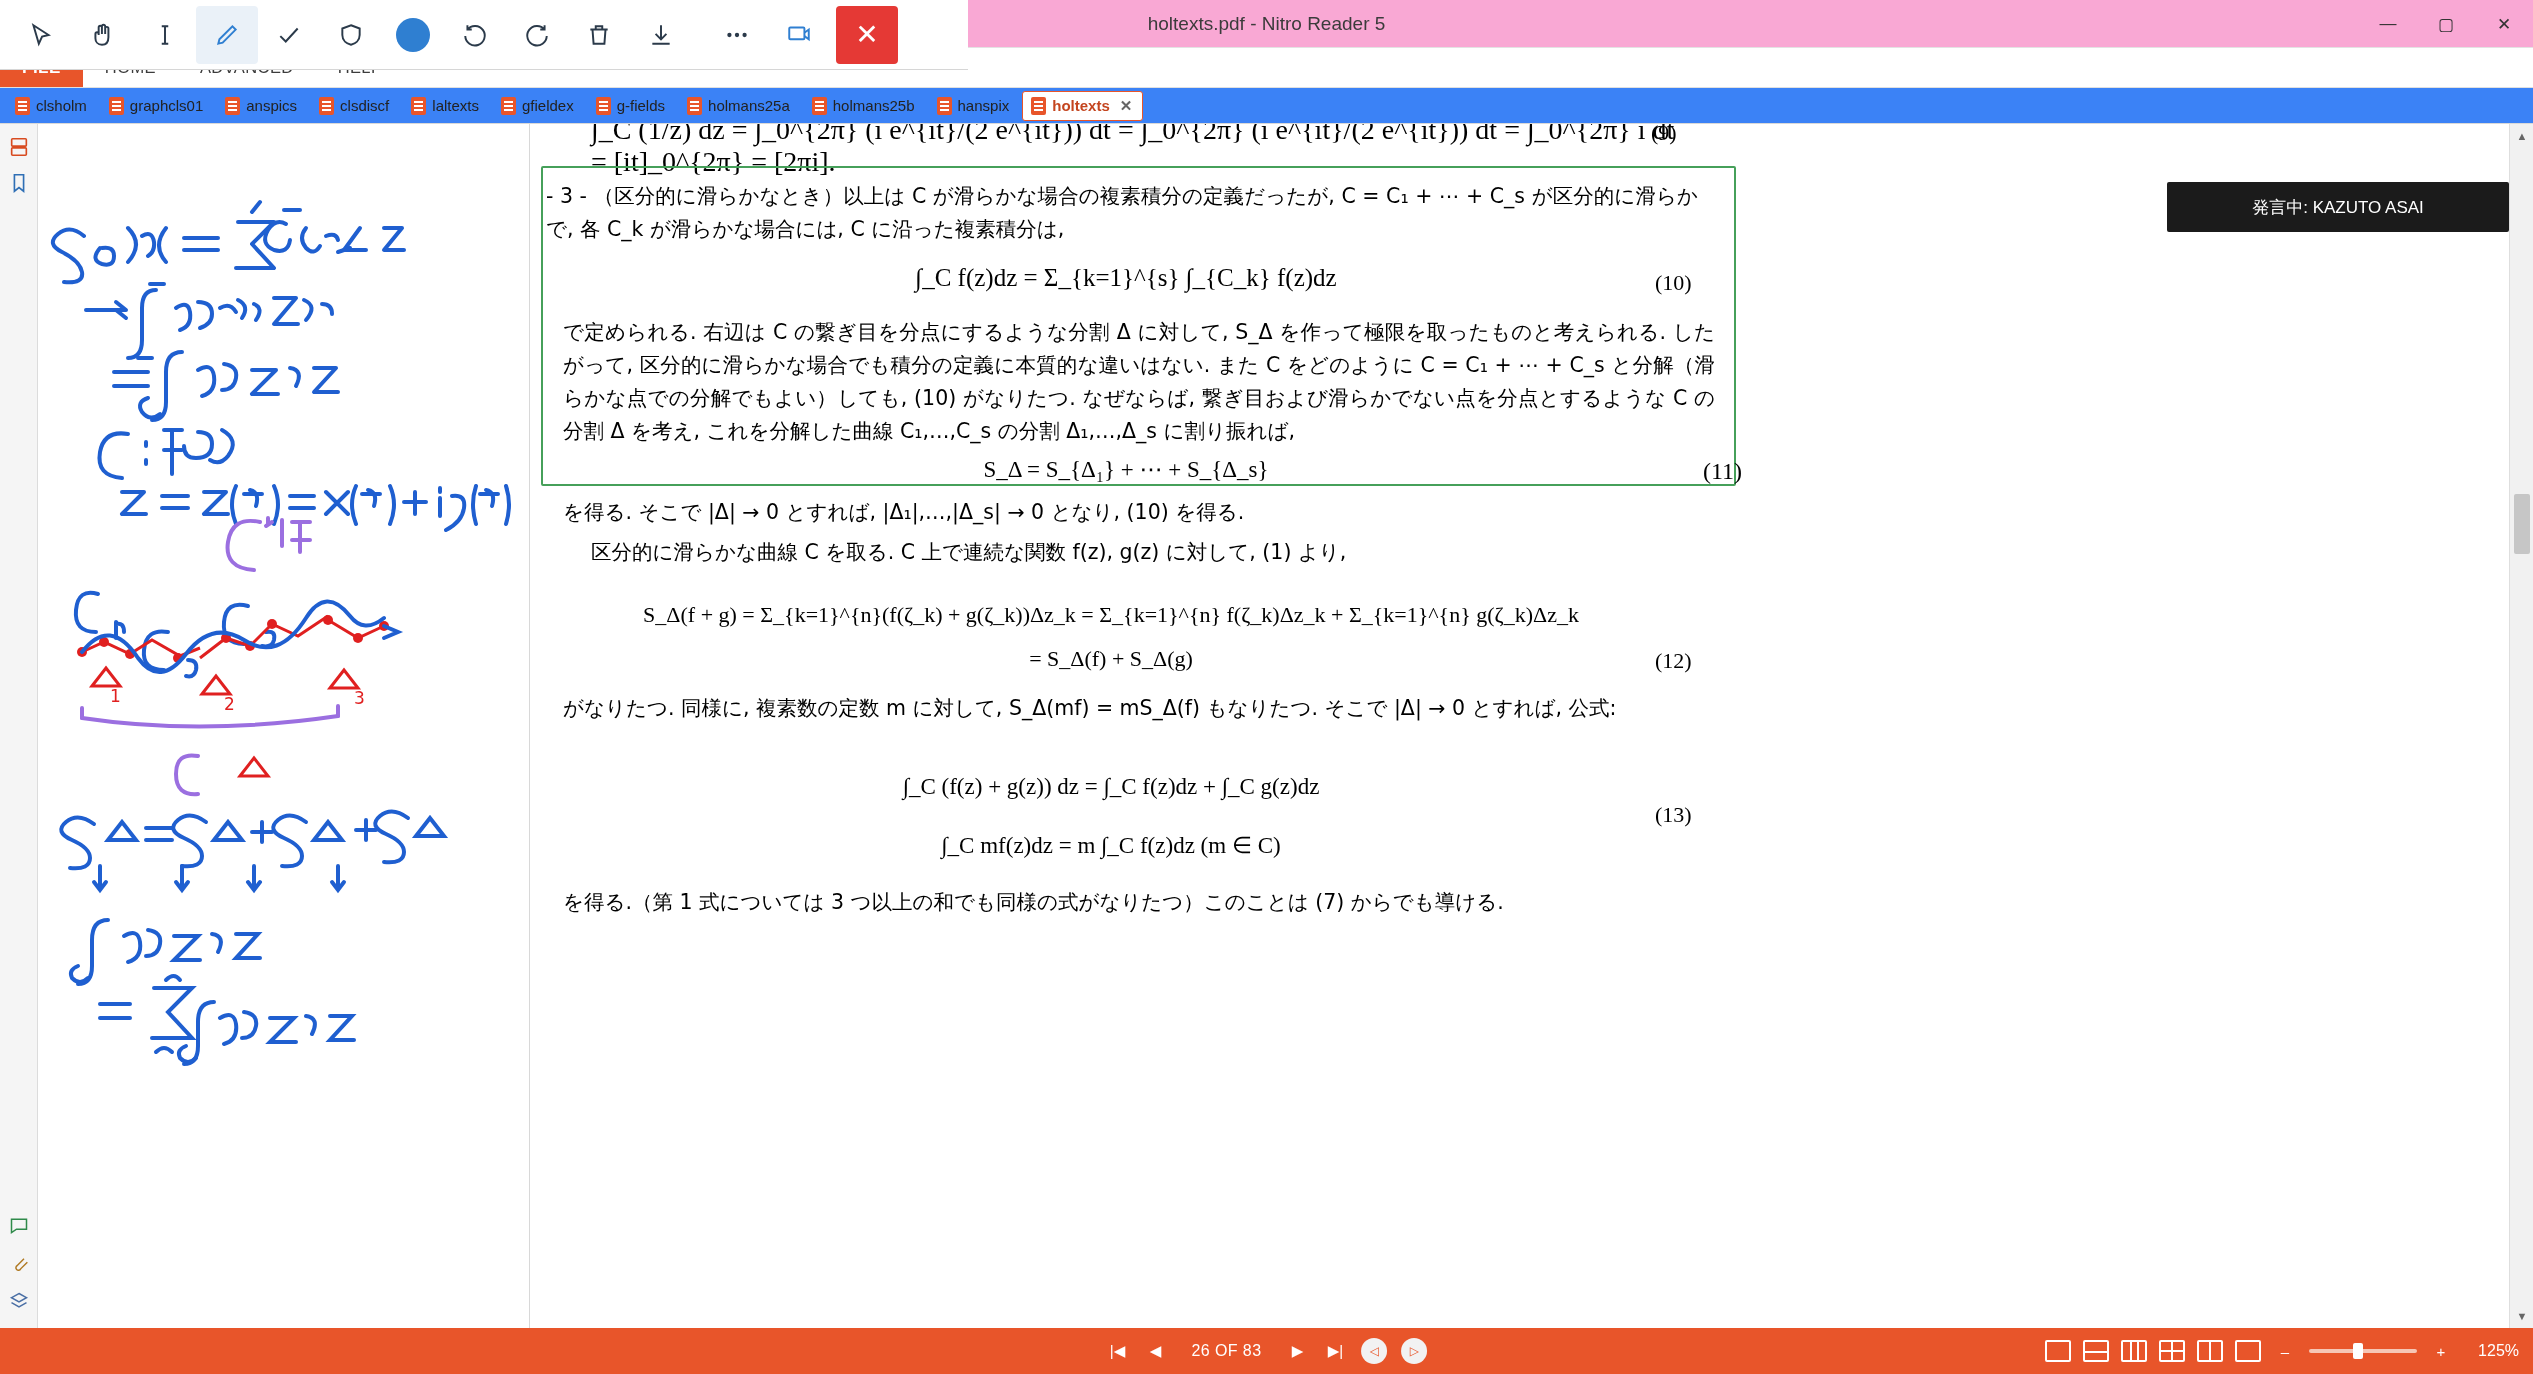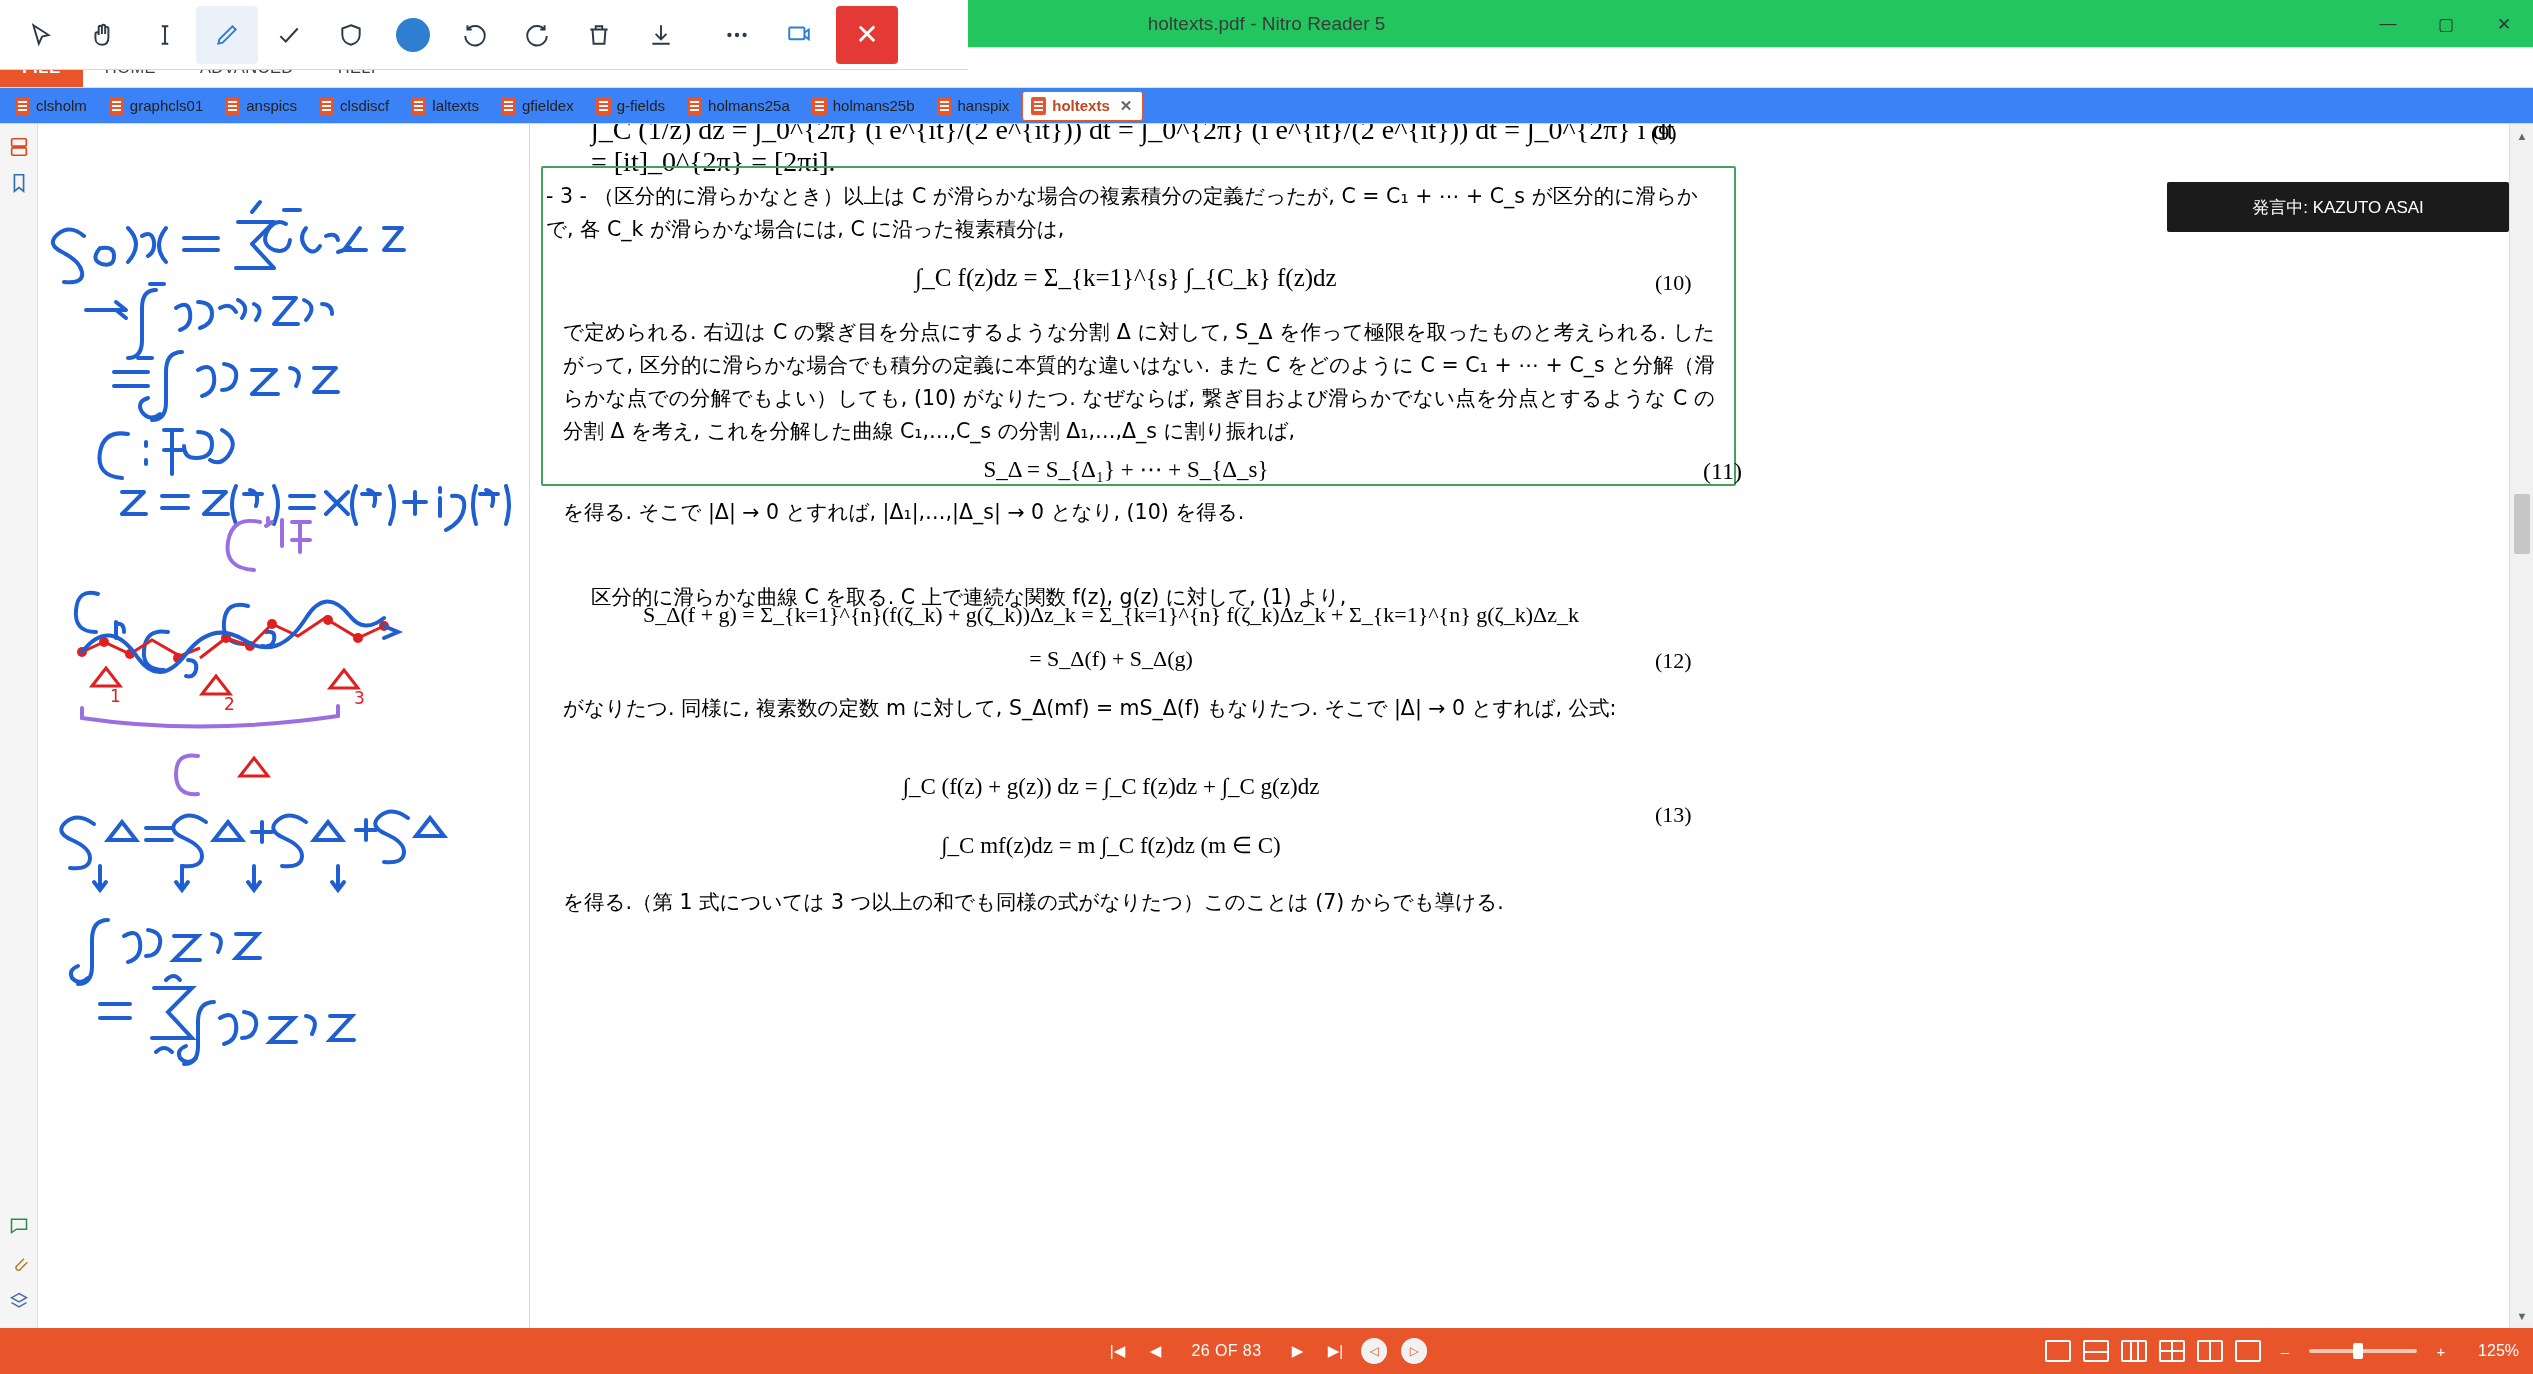--- a/index.html
+++ b/index.html
@@ -43,21 +43,21 @@
     width: 62px; height: 58px; margin-left: 6px;
     background: #e53935; color: #fff;
     display: flex; align-items: center; justify-content: center;
     border-radius: 4px; font-size: 28px; font-weight: 400;
   }
   .ft-sep { width: 14px; }
 
   
   .titlebar {
     position: absolute; left: 0; top: 0; right: 0; height: 48px;
-    background: #22c55e;
+    background: #f9a8d4;
     display: flex; align-items: center; justify-content: center;
     border-bottom: 1px solid #e3e3e3;
   }
   .title-text {
     font-size: 19px; color: #3b3b3b;
   }
   .win-ctrl {
     position: absolute; top: 0; height: 48px; display: flex; align-items: center;
   }
   .win-ctrl { right: 0; }
@@ -552,21 +552,21 @@
         <div class="eqline" style="left:0; top:140px; width:1190px; text-align:center; font-size:25px;">∫_C f(z)dz = Σ_{k=1}^{s} ∫_{C_k} f(z)dz</div>
         <div class="eqline" style="left:1124px; top:146px; font-size:22px;">(10)</div>
 
         <div class="eqline jp" style="left:32px; top:192px; width:1152px; font-size:20.5px; line-height:33px; text-align:justify;">で定められる. 右辺は C の繋ぎ目を分点にするような分割 Δ に対して, S_Δ を作って極限を取ったものと考えられる. したがって, 区分的に滑らかな場合でも積分の定義に本質的な違いはない. また C をどのように C = C₁ + ⋯ + C_s と分解（滑らかな点での分解でもよい）しても, (10) がなりたつ. なぜならば, 繋ぎ目および滑らかでない点を分点とするような C の分割 Δ を考え, これを分解した曲線 C₁,…,C_s の分割 Δ₁,…,Δ_s に割り振れば,</div>
 
         <div class="eqline" style="left:0; top:332px; width:1190px; text-align:center; font-size:23px;">S_Δ = S_{Δ₁} + ⋯ + S_{Δ_s}</div>
         <div class="eqline" style="left:1124px; top:334px; font-size:24px;margin-left:48px;">(11)</div>
 
         <div class="eqline jp" style="left:32px; top:374px; width:1152px; font-size:20.5px;">を得る. そこで |Δ| → 0 とすれば, |Δ₁|,…,|Δ_s| → 0 となり, (10) を得る.</div>
 
-        <div class="eqline jp" style="left:60px; top:414px; width:1124px; font-size:20.5px;margin-top:45px;">区分的に滑らかな曲線 C を取る. C 上で連続な関数 f(z), g(z) に対して, (1) より,</div>
+        <div class="eqline jp" style="left:60px; top:414px; width:1124px; font-size:20.5px;">区分的に滑らかな曲線 C を取る. C 上で連続な関数 f(z), g(z) に対して, (1) より,</div>
 
         <div class="eqline" style="left:60px; top:478px; width:1040px; text-align:center; font-size:22px;">S_Δ(f + g) =  Σ_{k=1}^{n}(f(ζ_k) + g(ζ_k))Δz_k = Σ_{k=1}^{n} f(ζ_k)Δz_k + Σ_{k=1}^{n} g(ζ_k)Δz_k</div>
         <div class="eqline" style="left:60px; top:522px; width:1040px; text-align:center; font-size:22px;">=   S_Δ(f) + S_Δ(g)</div>
         <div class="eqline" style="left:1124px; top:524px; font-size:22px;">(12)</div>
 
         <div class="eqline jp" style="left:32px; top:568px; width:1152px; font-size:20.5px; line-height:33px;">がなりたつ. 同様に, 複素数の定数 m に対して, S_Δ(mf) = mS_Δ(f) もなりたつ. そこで |Δ| → 0 とすれば, 公式:</div>
 
         <div class="eqline" style="left:60px; top:650px; width:1040px; text-align:center; font-size:23px;">∫_C (f(z) + g(z)) dz = ∫_C f(z)dz + ∫_C g(z)dz</div>
         <div class="eqline" style="left:60px; top:708px; width:1040px; text-align:center; font-size:23px;">∫_C mf(z)dz = m ∫_C f(z)dz      (m ∈ C)</div>
         <div class="eqline" style="left:1124px; top:678px; font-size:22px;">(13)</div>

